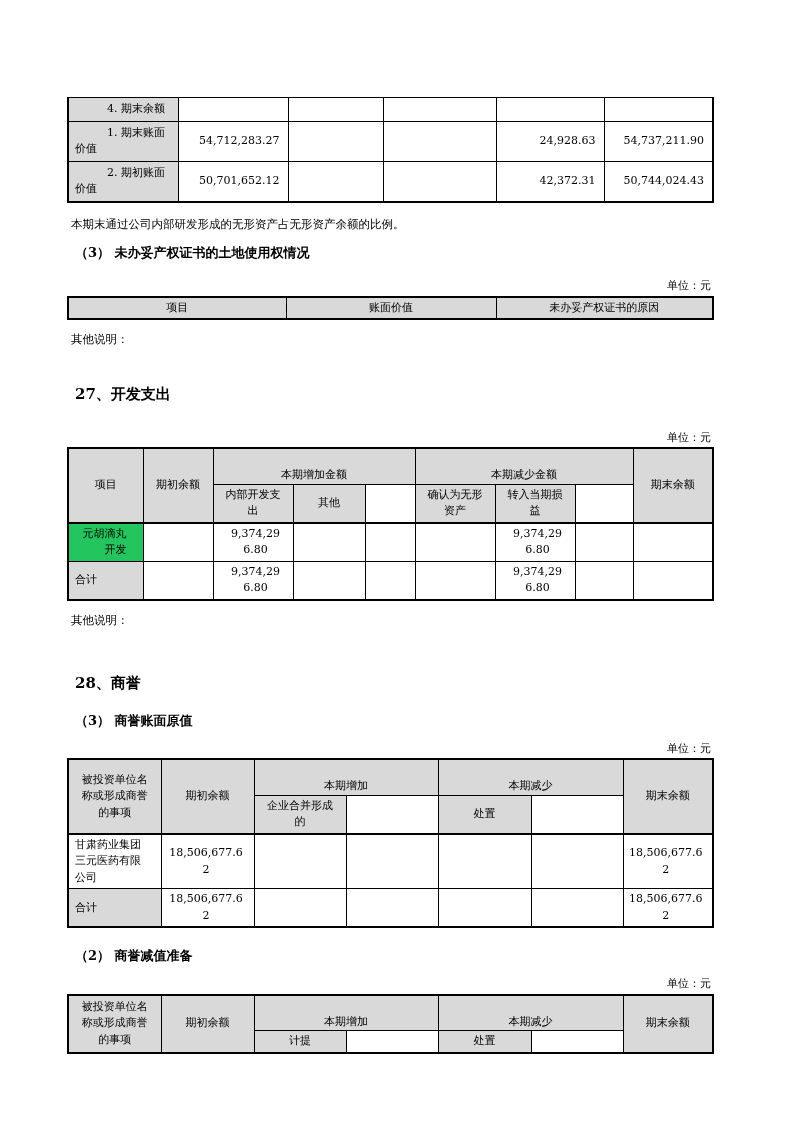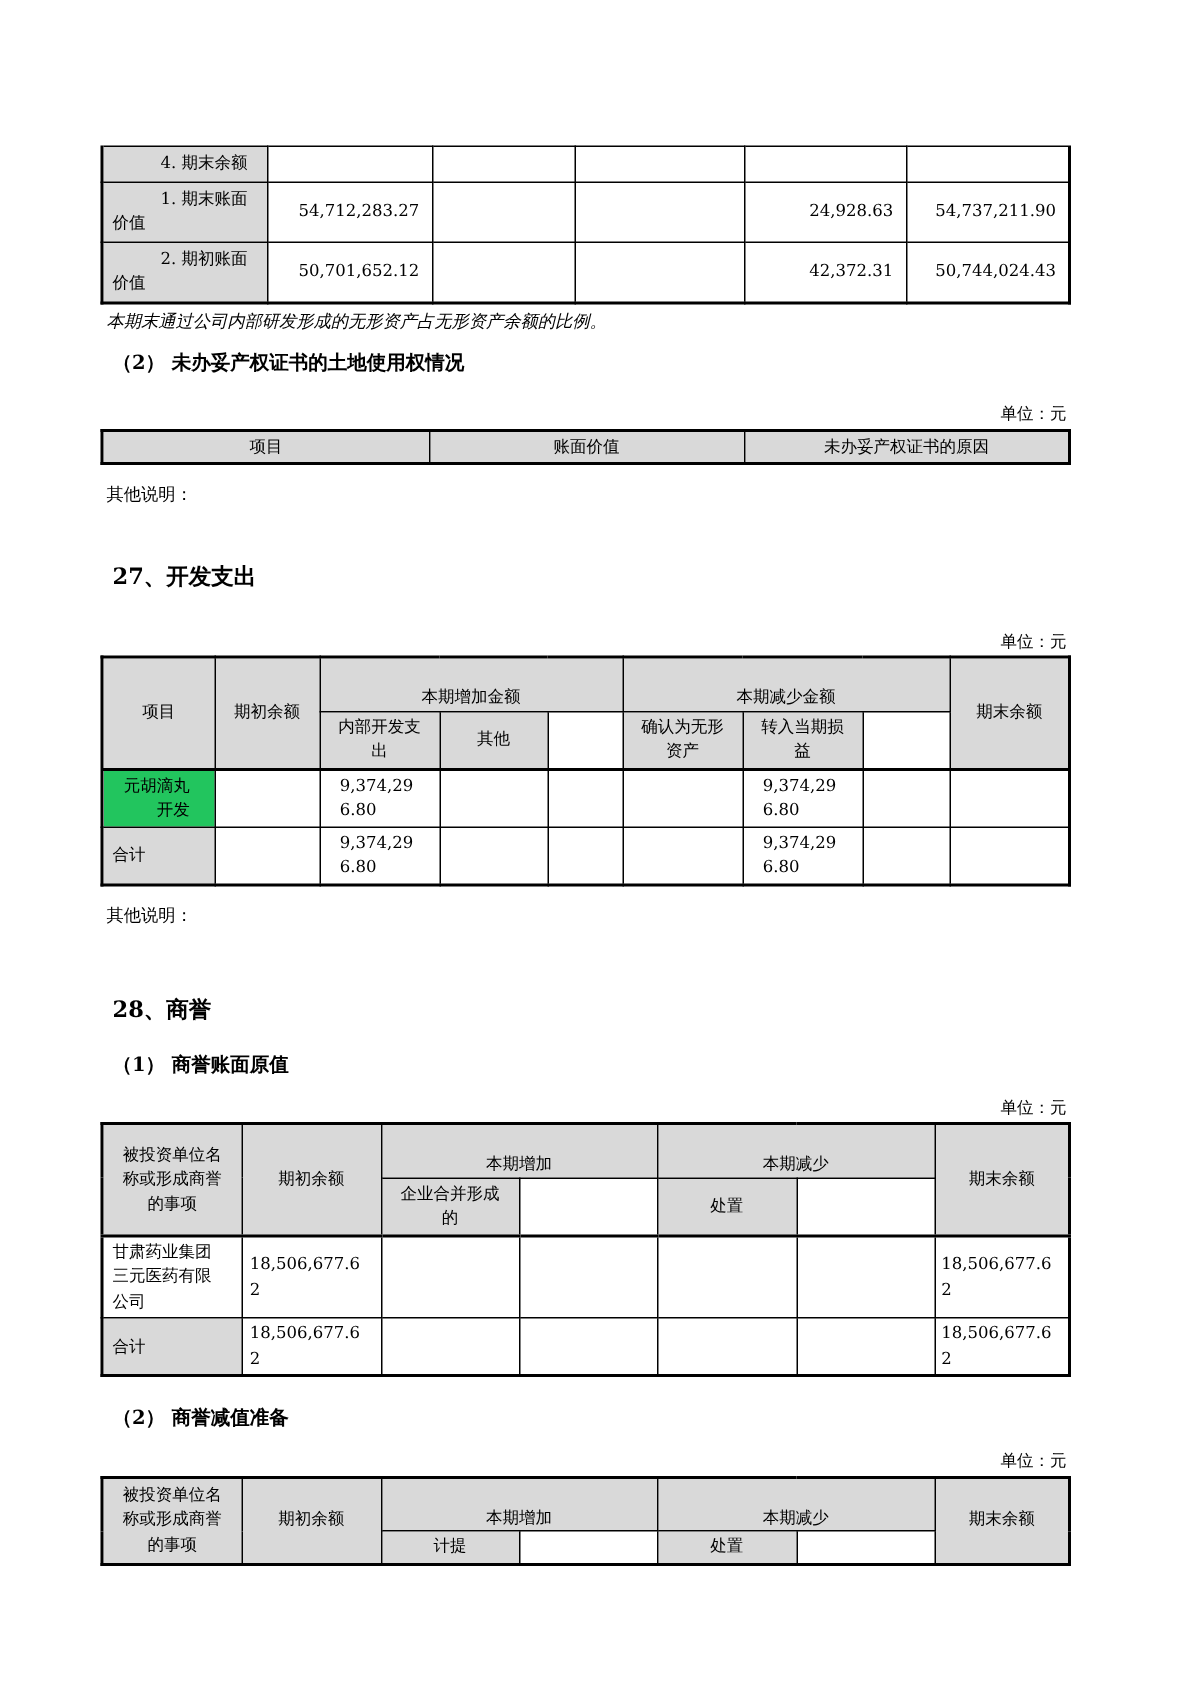--- a/index.html
+++ b/index.html
@@ -7,37 +7,37 @@
        font-family:"DejaVu Serif","Liberation Serif",serif;font-size:11px;}
   .page{padding:97px 81px 0 67px;}
   table{border-collapse:collapse;width:100%;table-layout:fixed;border:2px solid #000;}
   td,th{border:1px solid #000;font-size:11px;line-height:1.5;padding:2px 4px;
         font-weight:normal;word-break:break-all;overflow:hidden;vertical-align:middle;}
   th{background:#d9d9d9;text-align:center;}
   th.white{background:#fff;}
   .lbl{background:#d9d9d9;text-align:left;padding-left:6px;padding-right:6px;}
   .ind{text-indent:32px;margin-left:40px;}
   .num{text-align:right;padding-right:8px;}
-  .num .v{display:inline-block;max-width:100%;word-break:break-all;text-align:left;}
+  .num .v{display:inline-block;max-width:100%;word-break:break-all;text-align:center;}
   .dev .num .v{max-width:58px;}
   .gw .num .v{max-width:79px;}
   .intan{border-top:1px solid #000;}
   .intan td{padding-top:3px;padding-bottom:3px;}
   .thickbody tbody tr:first-child td{border-top:2px solid #000;}
   .grp{padding-top:18px;padding-bottom:0;}
   .pad12{padding-left:12px;padding-right:12px;}
   .narrow{padding-left:10px;padding-right:10px;}
   .item-label{padding:2px 16px 2px 4px;background:#22c55e;text-align:right;}
   .investee{padding:2px 11px 2px 6px;background:#fff;text-align:left;}
   .total{background:#d9d9d9;text-align:left;padding-left:6px;}
   .h1{font-weight:bold;font-size:15px;margin:0 0 0 8px;line-height:1.3;}
   .h2{font-weight:bold;font-size:13px;margin:0 0 0 8px;line-height:1.3;}
   .unit{text-align:right;margin:0;padding-right:1px;line-height:1.3;}
   .note{margin:0;padding-left:4px;line-height:1.4;font-size:11.5px;}
-  .mt7{margin-top:3px;font-style:italic;}  .mt11{margin-top:11px;} .mt12{margin-top:12px;}
+  .mt7{margin-top:13px;}  .mt11{margin-top:11px;} .mt12{margin-top:12px;}
   .mt13{margin-top:13px;}.mt18{margin-top:18px;} .mt20{margin-top:20px;}
   .mt26{margin-top:26px;}.mt34{margin-top:46px;} .mt38{margin-top:38px;}
   .mb2{margin-bottom:2px;}
 </style>
 </head>
 <body>
 
 <div class="page">
 
   <table class="intan">
@@ -72,21 +72,21 @@
         <td class="num"><span class="v"></span></td>
         <td class="num"><span class="v"></span></td>
         <td class="num"><span class="v">42,372.31</span></td>
         <td class="num"><span class="v">50,744,024.43</span></td>
       </tr>
     </tbody>
   </table>
 
   <p class="note mt7">本期末通过公司内部研发形成的无形资产占无形资产余额的比例。</p>
 
-  <p class="h2 mt13">（2） 未办妥产权证书的土地使用权情况</p>
+  <p class="h2 mt13">（3） 未办妥产权证书的土地使用权情况</p>
   <p class="unit mt18 mb2">单位：元</p>
 
   <table>
     <colgroup>
         <col style="width:218px">
         <col style="width:210px">
         <col style="width:217px">
       </colgroup>
     <thead>
       <tr>
@@ -153,21 +153,21 @@
         <td class="num"><span class="v">9,374,296.80</span></td>
         <td class="num"><span class="v"></span></td>
         <td class="num"><span class="v"></span></td>
       </tr>
     </tbody>
   </table>
 
   <p class="note mt11">其他说明：</p>
 
   <p class="h1 mt34">28、商誉</p>
-  <p class="h2 mt20">（1） 商誉账面原值</p>
+  <p class="h2 mt20">（3） 商誉账面原值</p>
   <p class="unit mt12 mb2">单位：元</p>
 
   <table class="gw thickbody">
     <colgroup>
         <col style="width:93px">
         <col style="width:93px">
         <col style="width:92px">
         <col style="width:92px">
         <col style="width:93px">
         <col style="width:92px">

